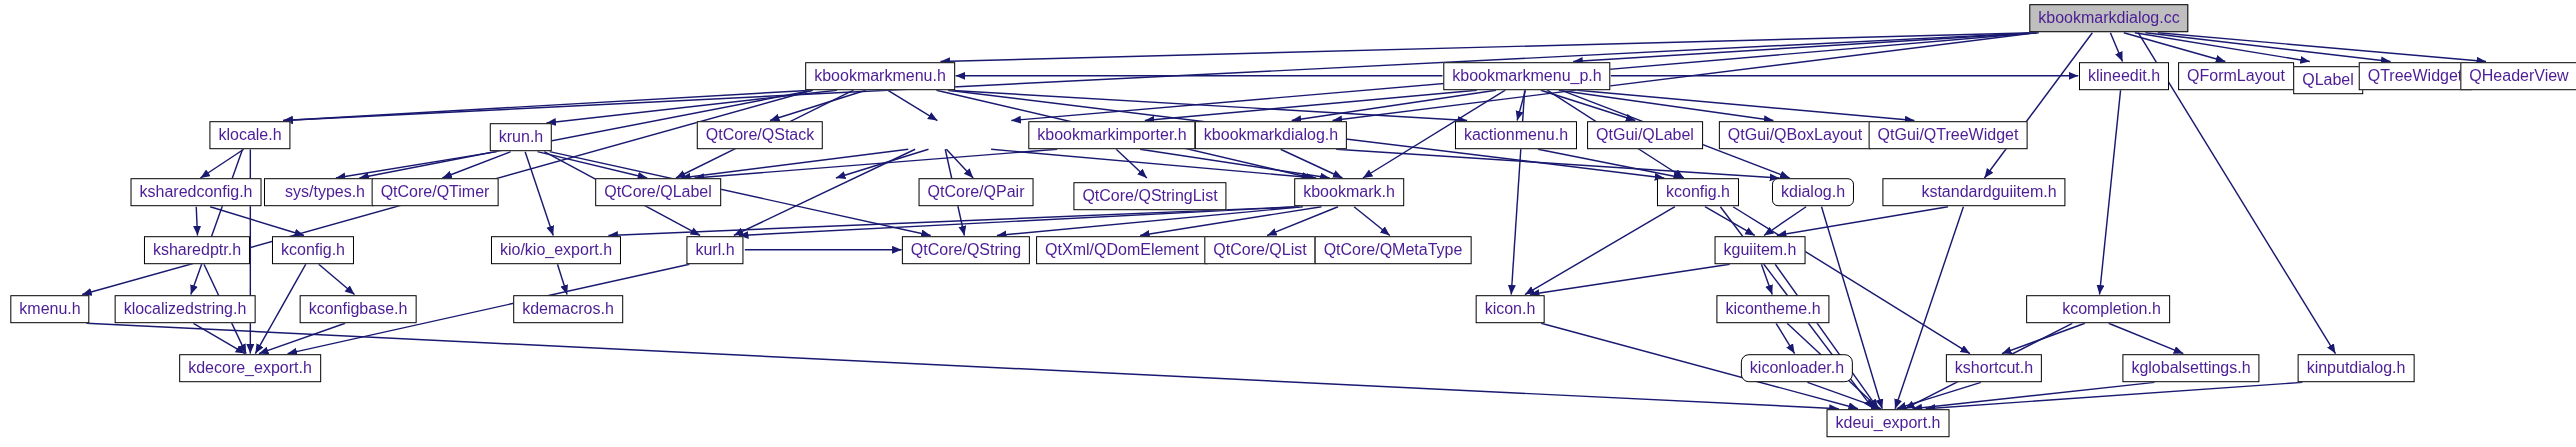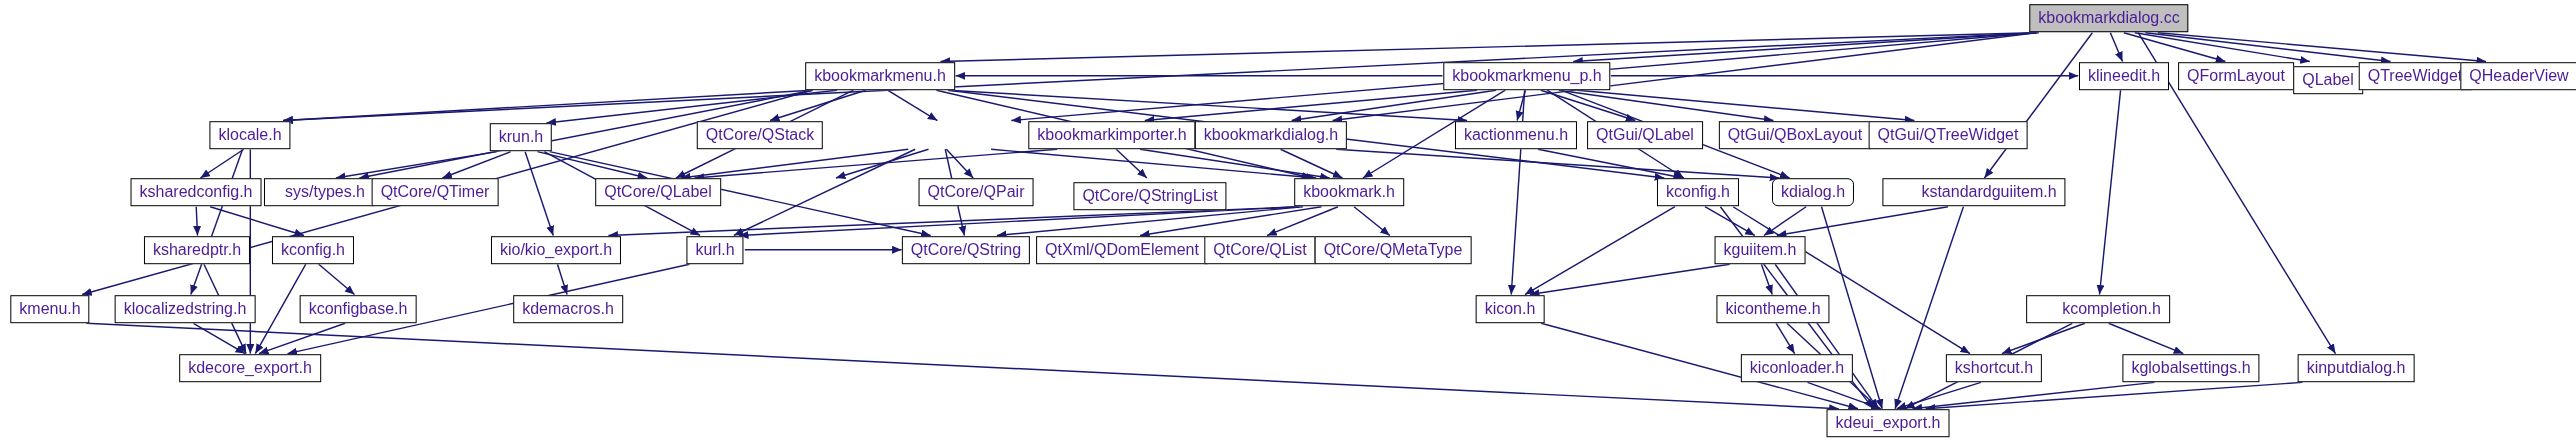--- a/index.html
+++ b/index.html
@@ -182,19 +182,19 @@
     <div class="node" style="left: 1393px; top: 250px;">QtCore/QMetaType</div>
     <div class="node" style="left: 1760px; top: 250px;">kguiitem.h</div>
     <div class="node" style="left: 50px; top: 309px;">kmenu.h</div>
     <div class="node" style="left: 185px; top: 309px;">klocalizedstring.h</div>
     <div class="node" style="left: 358px; top: 309px;">kconfigbase.h</div>
     <div class="node" style="left: 568px; top: 309px;">kdemacros.h</div>
     <div class="node" style="left: 1510px; top: 309px;">kicon.h</div>
     <div class="node" style="left: 1773px; top: 309px;">kicontheme.h</div>
     <div class="node" style="left: 2098px; top: 309px; padding-left: 35px;">kcompletion.h</div>
     <div class="node" style="left: 250px; top: 368px;">kdecore_export.h</div>
-    <div class="node" style="left: 1797px; top: 368px;">kiconloader.h</div>
+    <div class="node" style="left: 1797px; top: 368px; border-radius: 8px;">kiconloader.h</div>
     <div class="node" style="left: 1994px; top: 368px;">kshortcut.h</div>
     <div class="node" style="left: 2191px; top: 368px;">kglobalsettings.h</div>
     <div class="node" style="left: 2356px; top: 368px;">kinputdialog.h</div>
     <div class="node" style="left: 1888px; top: 423px;">kdeui_export.h</div>
   </div>
 
 
 </body></html>

